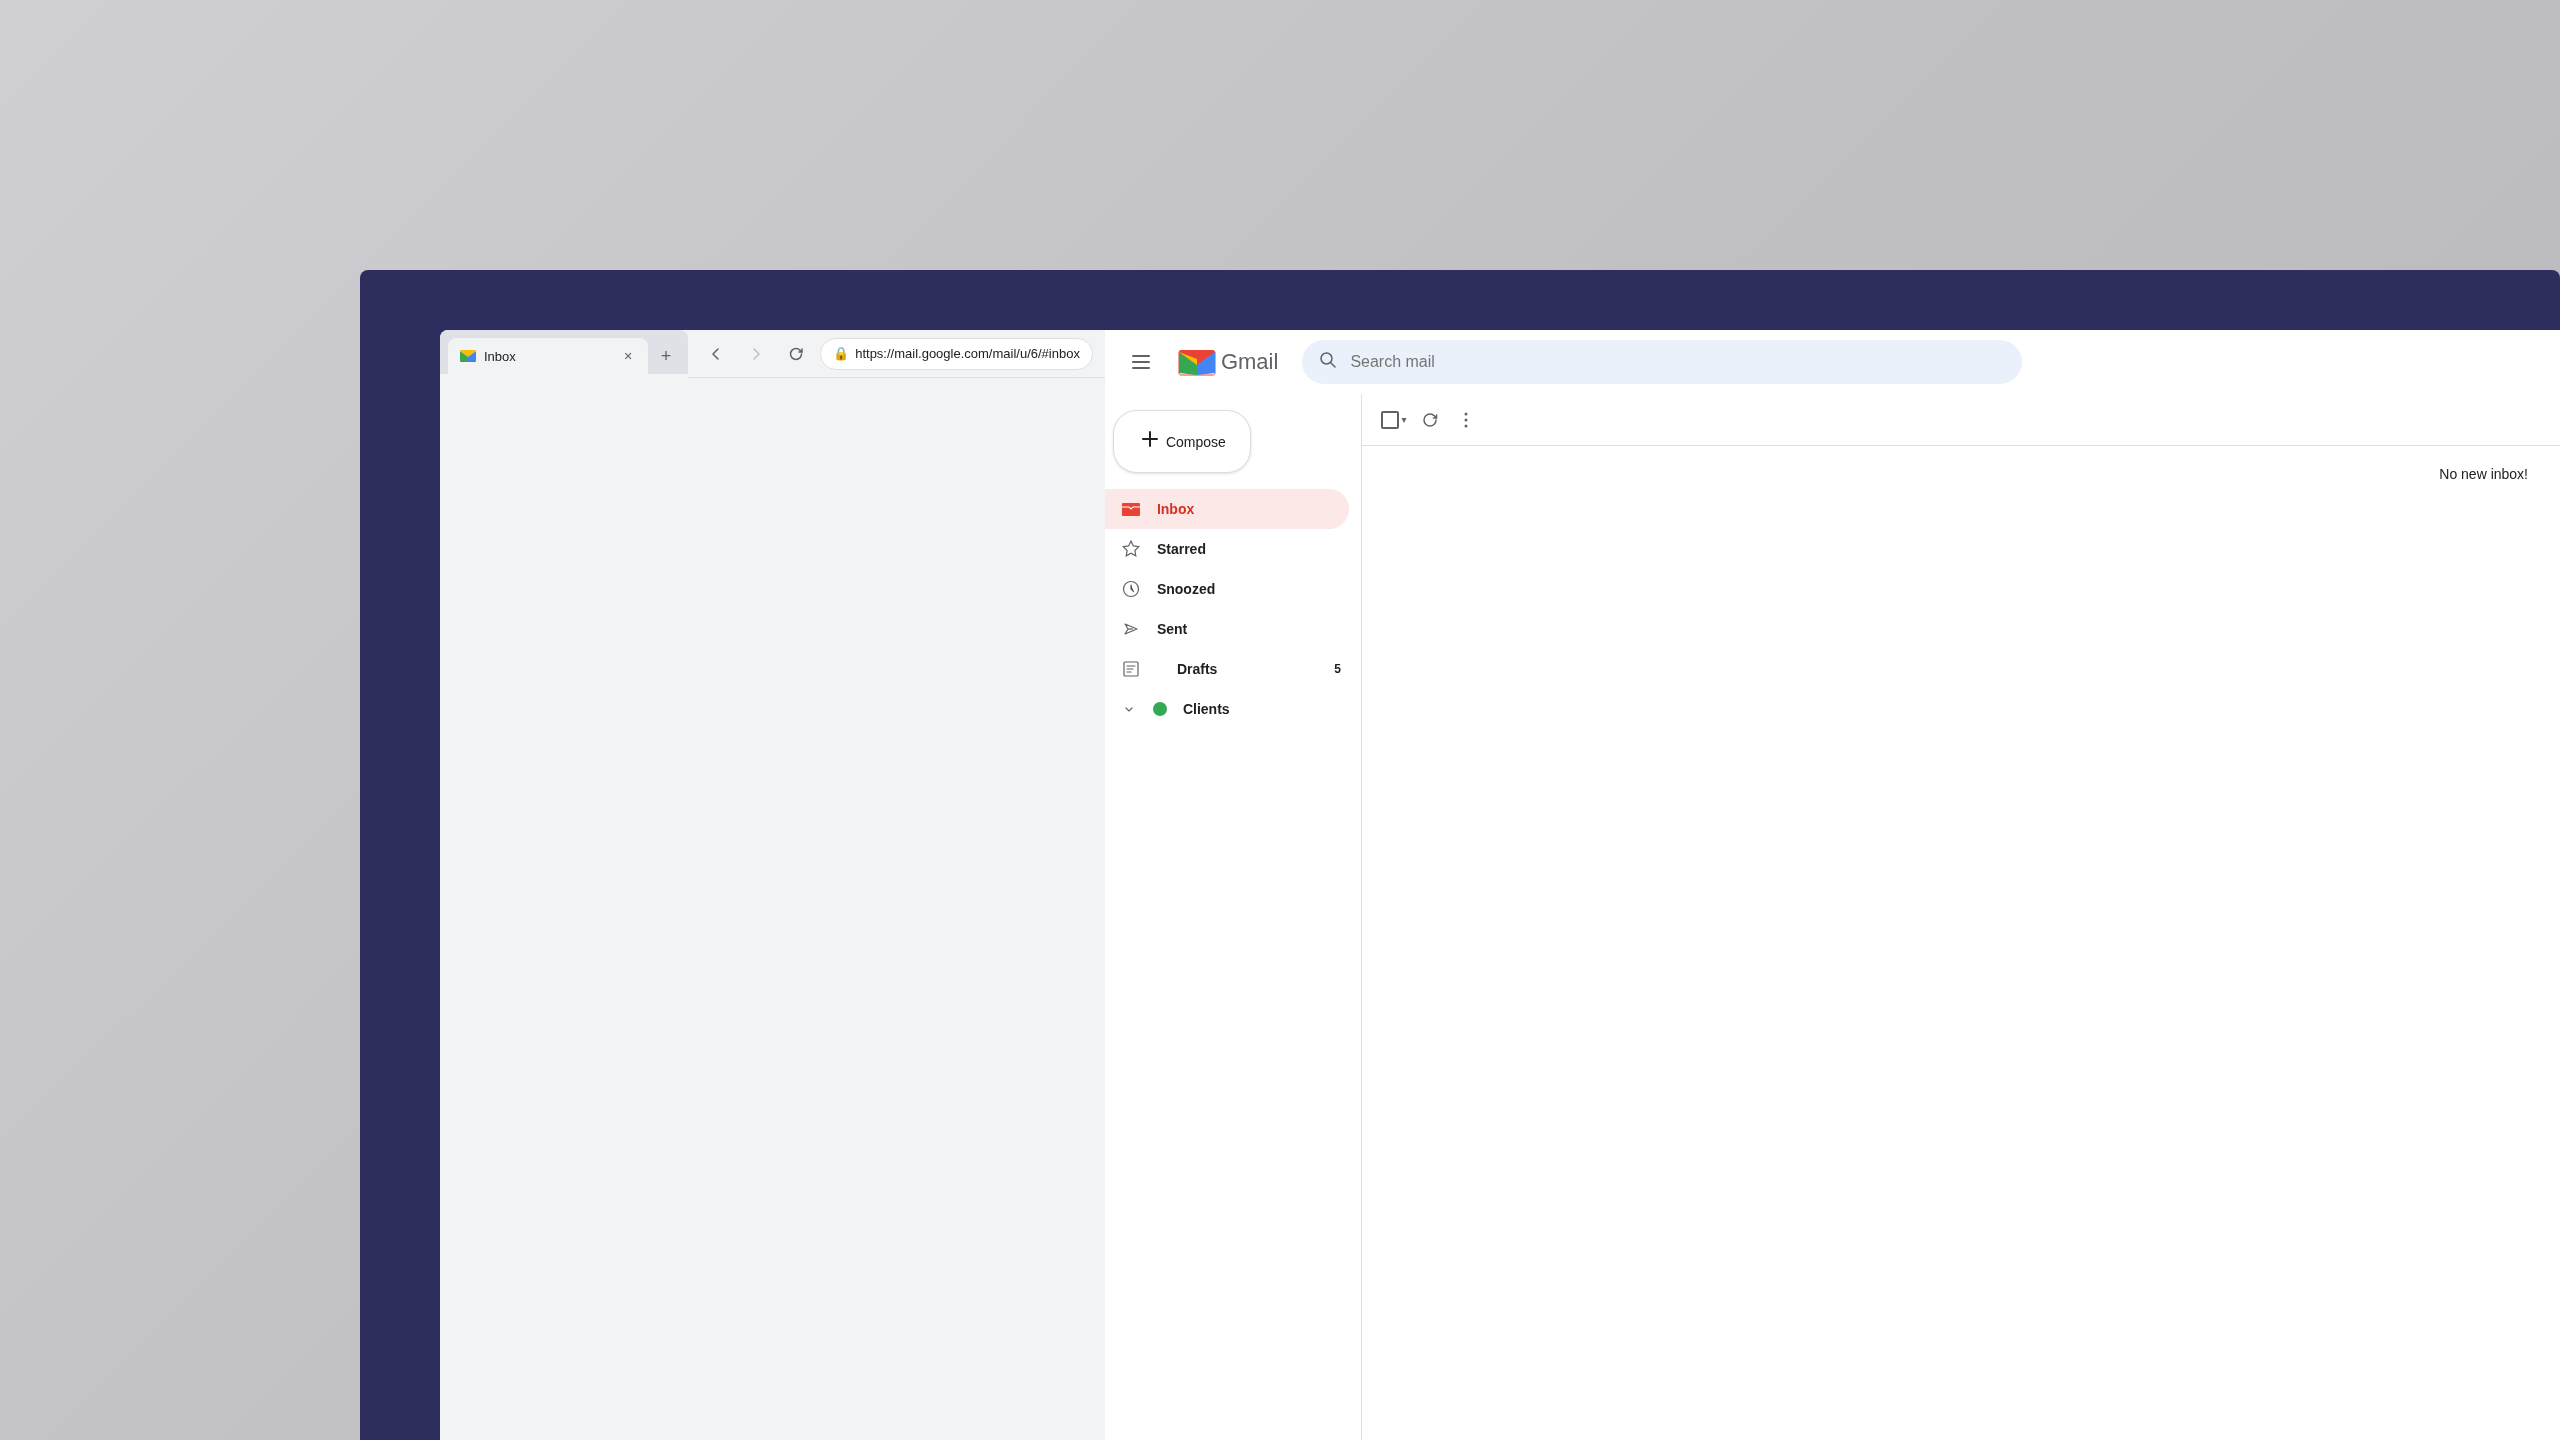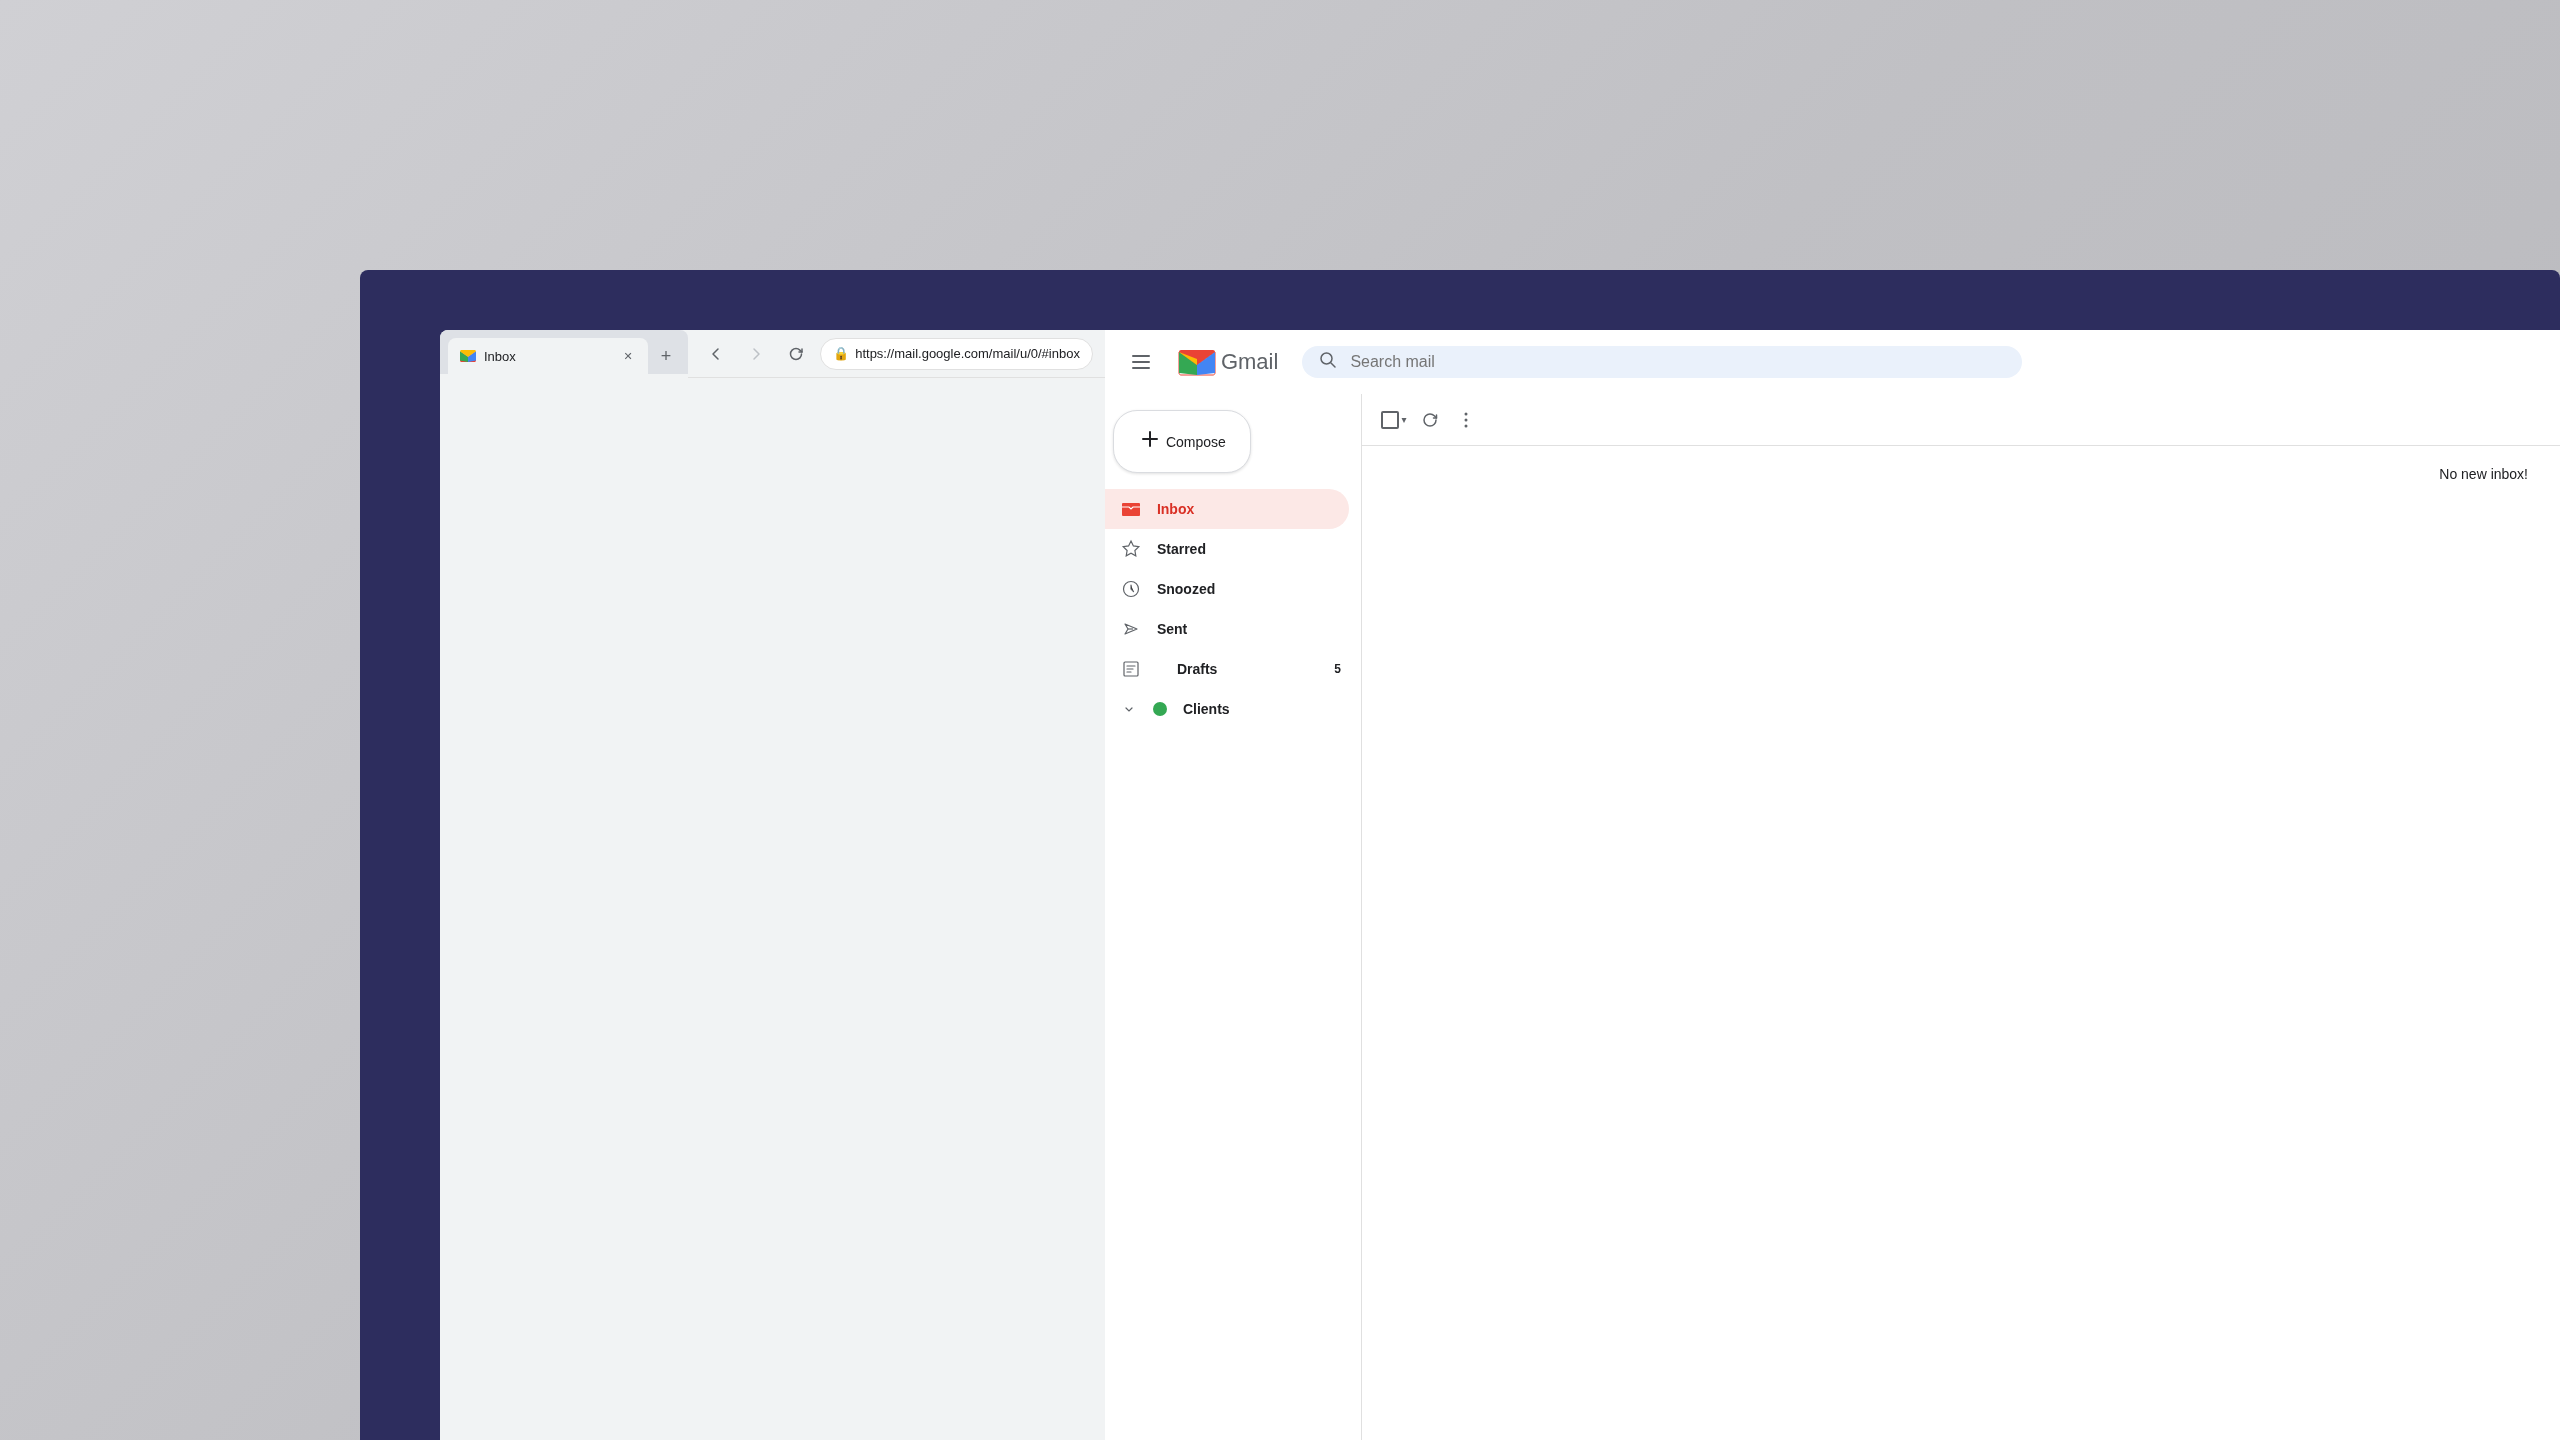--- a/index.html
+++ b/index.html
@@ -340,21 +340,21 @@
 
     .gmail-wordmark {
       font-size: 22px;
       color: #5f6368;
       font-weight: 400;
     }
 
     .search-bar {
       flex: 1;
       max-width: 720px;
-      height: 32px;
+      height: 44px;
       background: #eaf1fb;
       border-radius: 24px;
       display: flex;
       align-items: center;
       padding: 0 16px;
       gap: 12px;
     }
 
     .search-icon-wrap {
       color: #5f6368;
@@ -433,21 +433,21 @@
       </svg>
     </div>
     <div class="nav-btn">
       <svg width="16" height="16" viewBox="0 0 16 16">
         <path d="M13.5 8A5.5 5.5 0 1 1 8 2.5c1.5 0 2.9.6 3.9 1.6L14 6" stroke="#5f6368" stroke-width="1.5" fill="none" stroke-linecap="round"></path>
         <path d="M14 3v3h-3" stroke="#5f6368" stroke-width="1.5" fill="none" stroke-linecap="round" stroke-linejoin="round"></path>
       </svg>
     </div>
     <div class="address-bar">
       <span class="lock-icon">🔒</span>
-      <span class="url-text">https://mail.google.com/mail/u/0/#inbox</span>
+      <span class="url-text">https://mail.google.com/mail/u/6/#inbox</span>
     </div>
   </div>
 
   <div class="gmail-area">
 
     <div class="gmail-header">
       <div class="hamburger">
         <svg width="18" height="14" viewBox="0 0 18 14">
           <rect y="0" width="18" height="2" rx="1" fill="#5f6368"></rect>
           <rect y="6" width="18" height="2" rx="1" fill="#5f6368"></rect>

